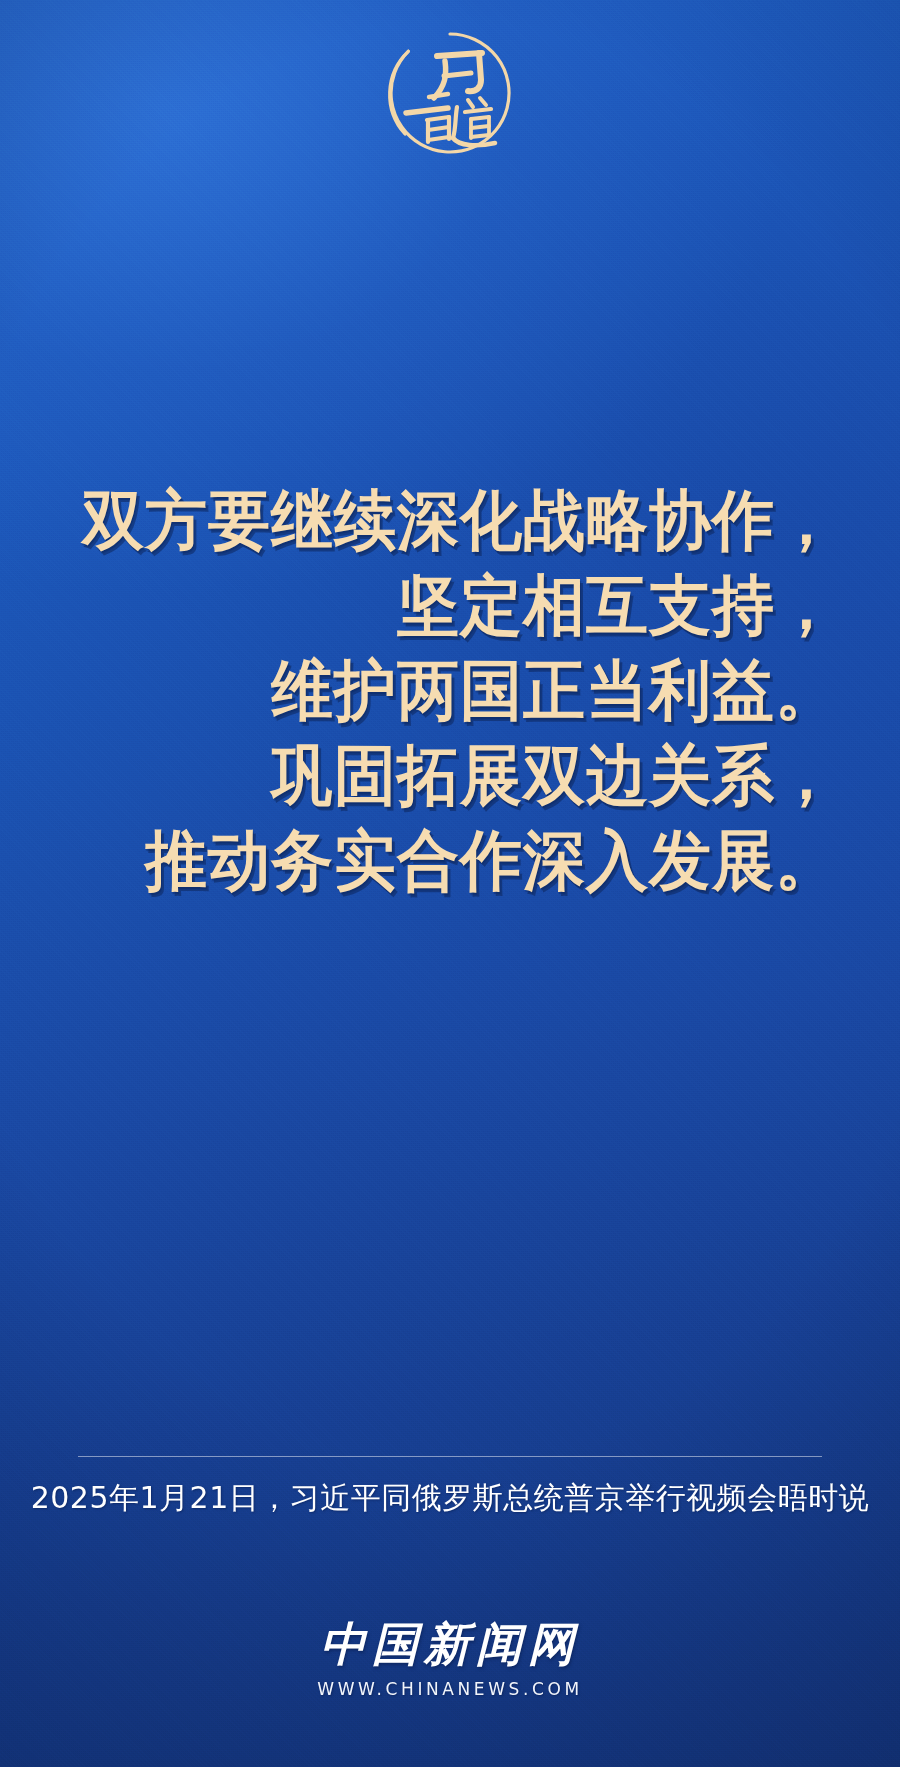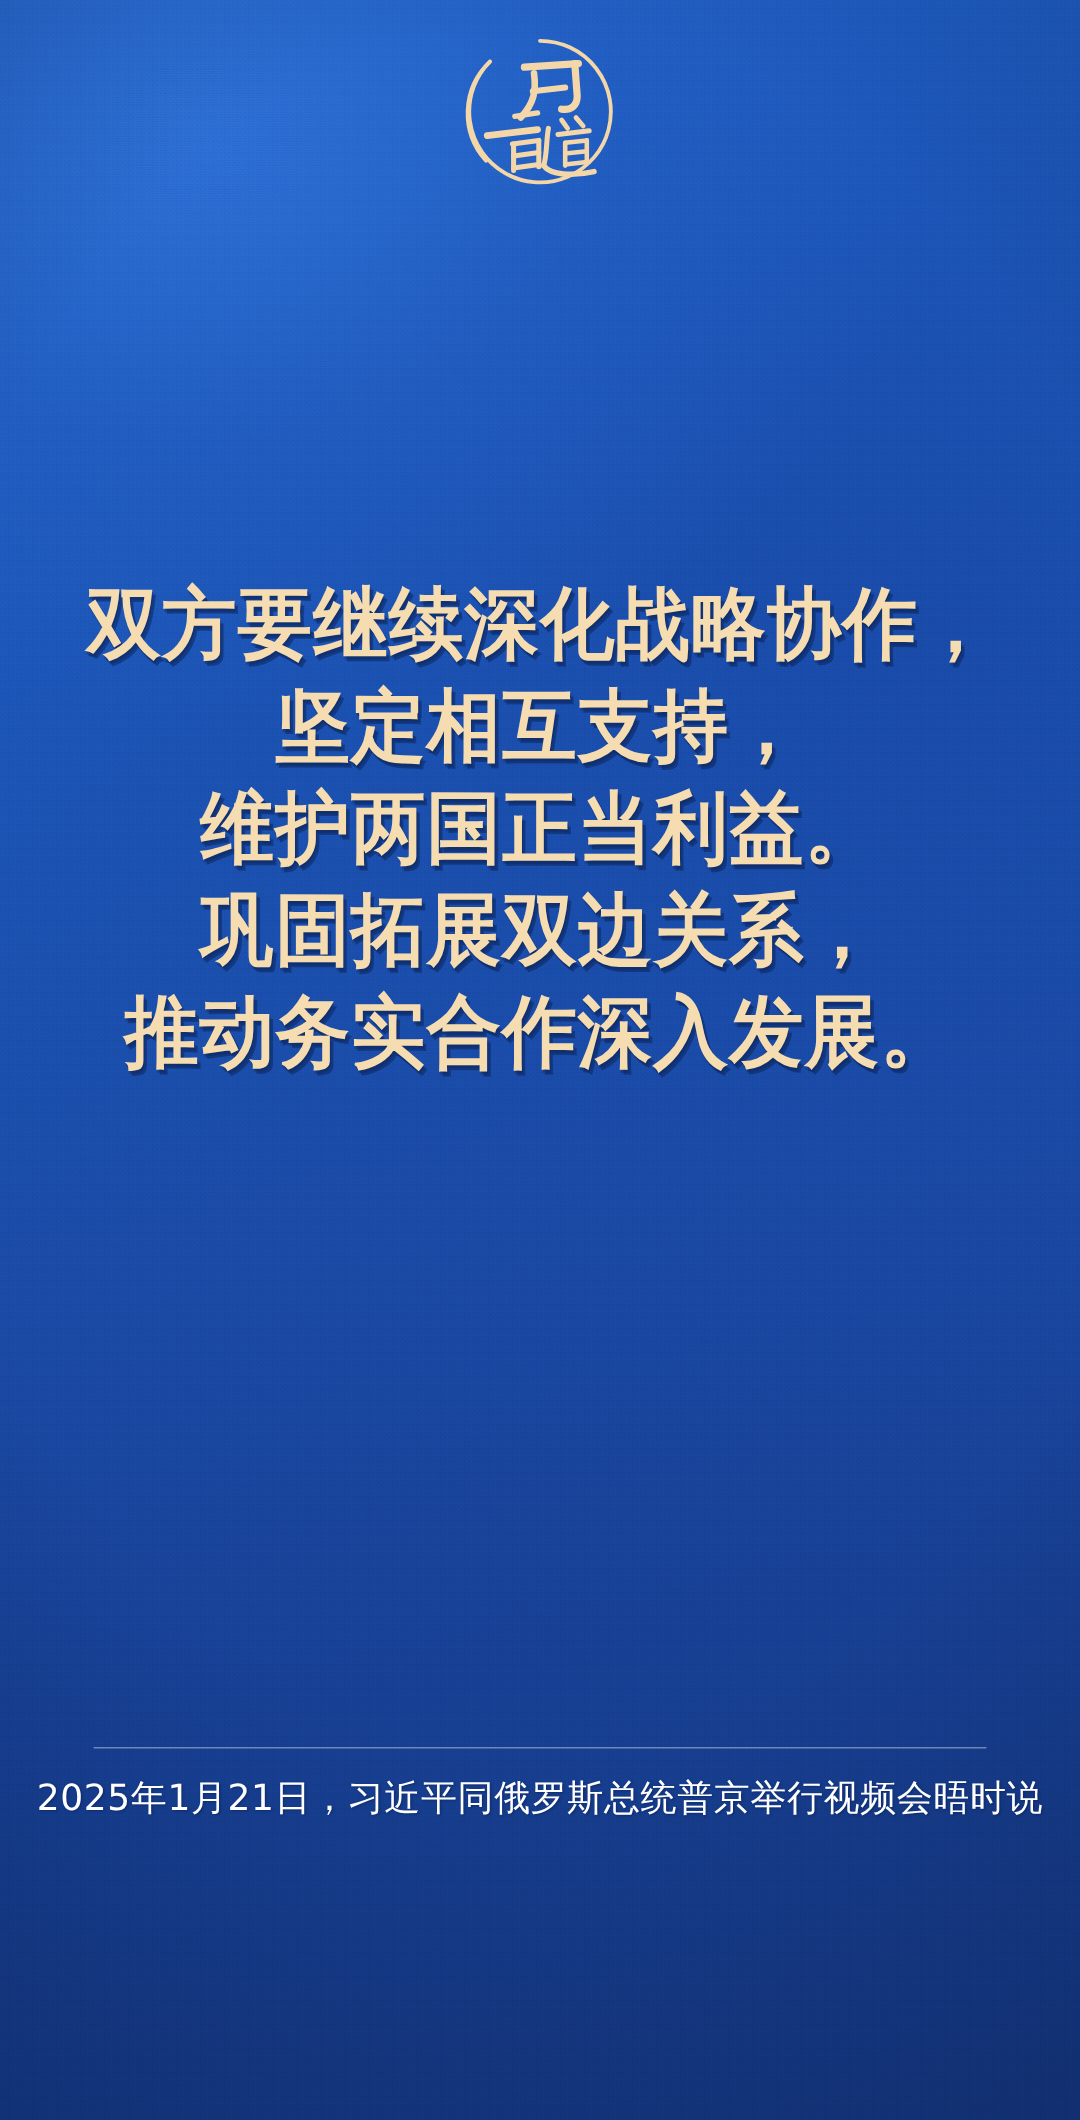--- a/index.html
+++ b/index.html
@@ -58,22 +58,22 @@
     height: 130px;
     display: block;
   }
 
   
   .quote {
     position: absolute;
     top: 480px;
     left: 0;
     right: 0;
-    text-align: center;
-    padding: 0 23px;
+    text-align: right;
+    padding: 0 62px;
     box-sizing: border-box;
   }
   .quote-line {
     font-family: "DejaVu Serif", "Liberation Serif", serif;
     font-weight: 700;
     font-size: 62px;
     line-height: 85px;
     letter-spacing: 1px;
     color: #f6dcb1;
     white-space: nowrap;
@@ -185,14 +185,18 @@
     <div class="quote-line">双方要继续深化战略协作，</div>
     <div class="quote-line">坚定相互支持，</div>
     <div class="quote-line">维护两国正当利益。</div>
     <div class="quote-line">巩固拓展双边关系，</div>
     <div class="quote-line">推动务实合作深入发展。</div>
   </div>
 
   <div class="divider"></div>
   <div class="caption">2025年1月21日，习近平同俄罗斯总统普京举行视频会晤时说</div>
 
+  <div class="brand">
+    <div class="brand-cn">中国新闻网</div>
+    <div class="brand-url">WWW.CHINANEWS.COM</div>
+  </div>
 
 </div>
 
 </body></html>

